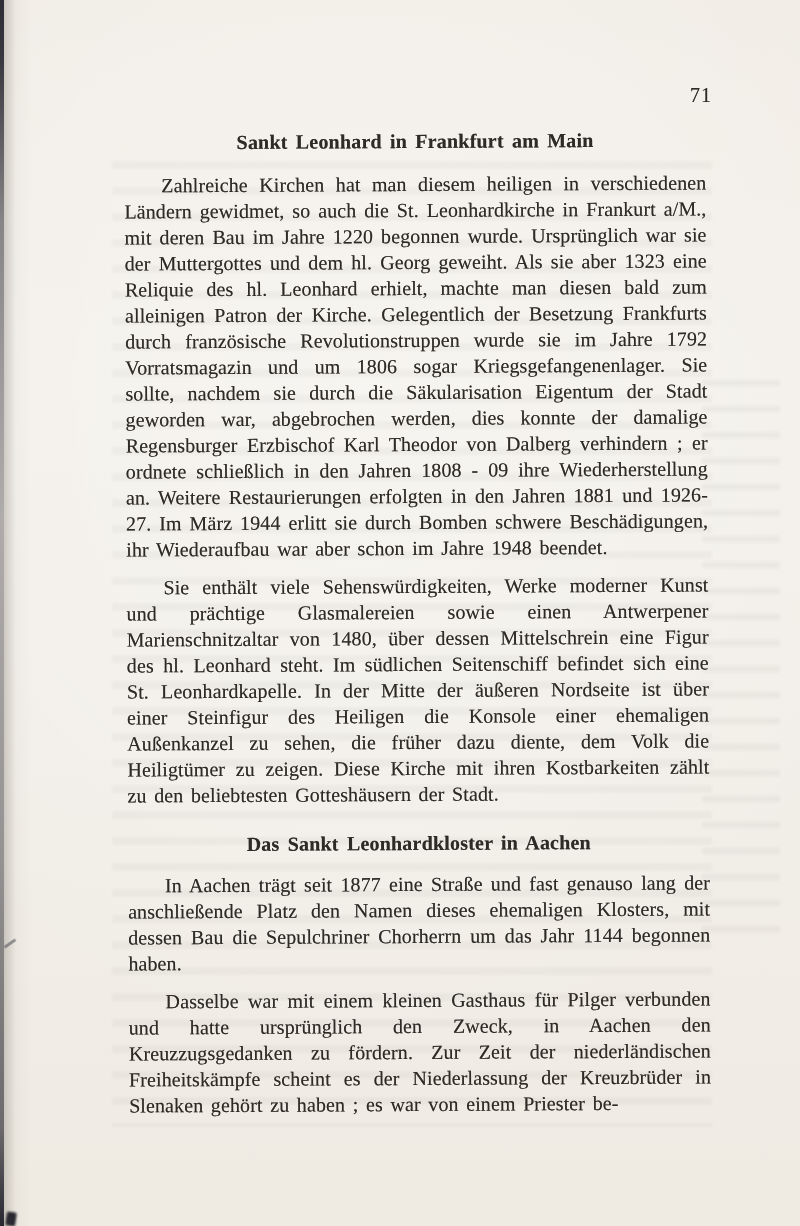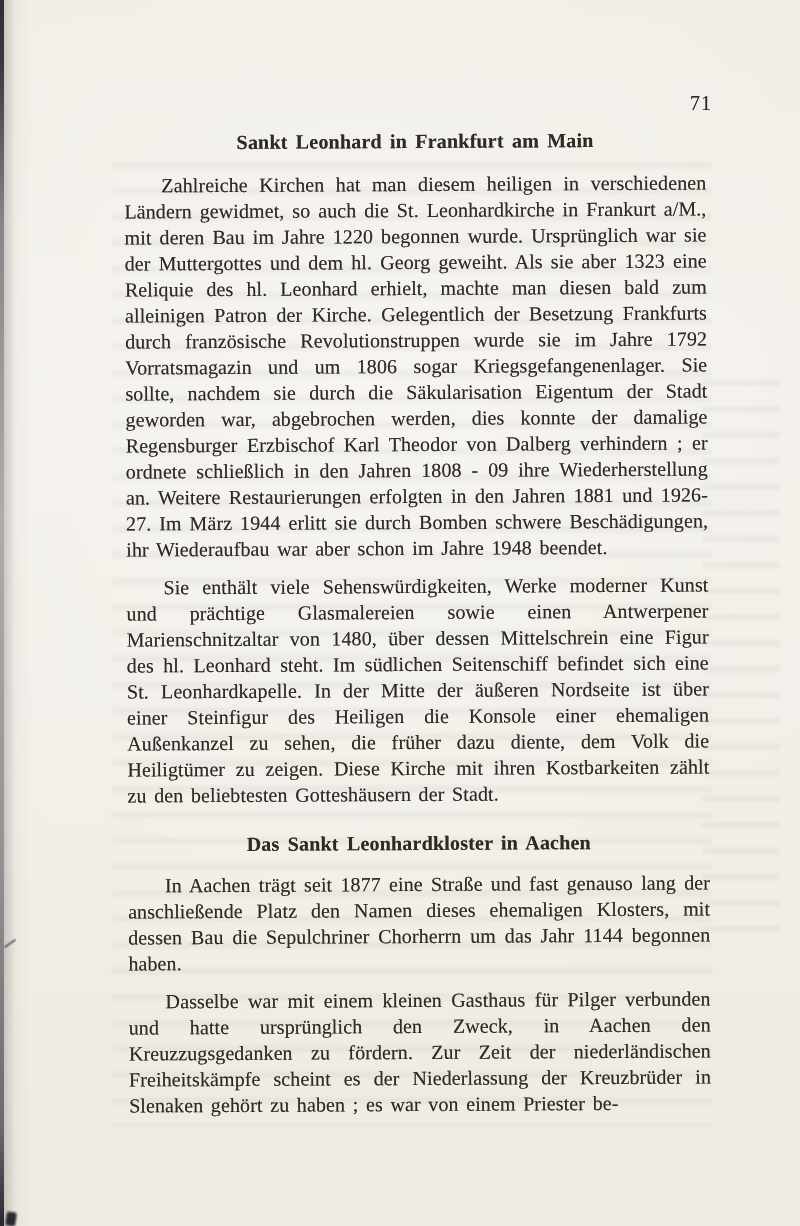--- a/index.html
+++ b/index.html
@@ -63,21 +63,21 @@
     width: 78px; height: 570px;
     opacity: 0.07;
     filter: blur(1.5px);
     background: repeating-linear-gradient(180deg,
       transparent 0 10px,
       rgba(80,75,70,0.75) 10px 16px,
       transparent 16px 26px);
   }
   .page-number {
     position: absolute;
-    top: 92px; left: 690px;
+    top: 84px; left: 690px;
     font-size: 20px;
     letter-spacing: 1px;
     text-shadow: 0 0 0.5px rgba(46,42,37,0.55);
   }
   .text-block {
     position: absolute;
     left: 124px; top: 128px;
     width: 582px;
     transform: rotate(-0.3deg);
     transform-origin: 50% 0;

